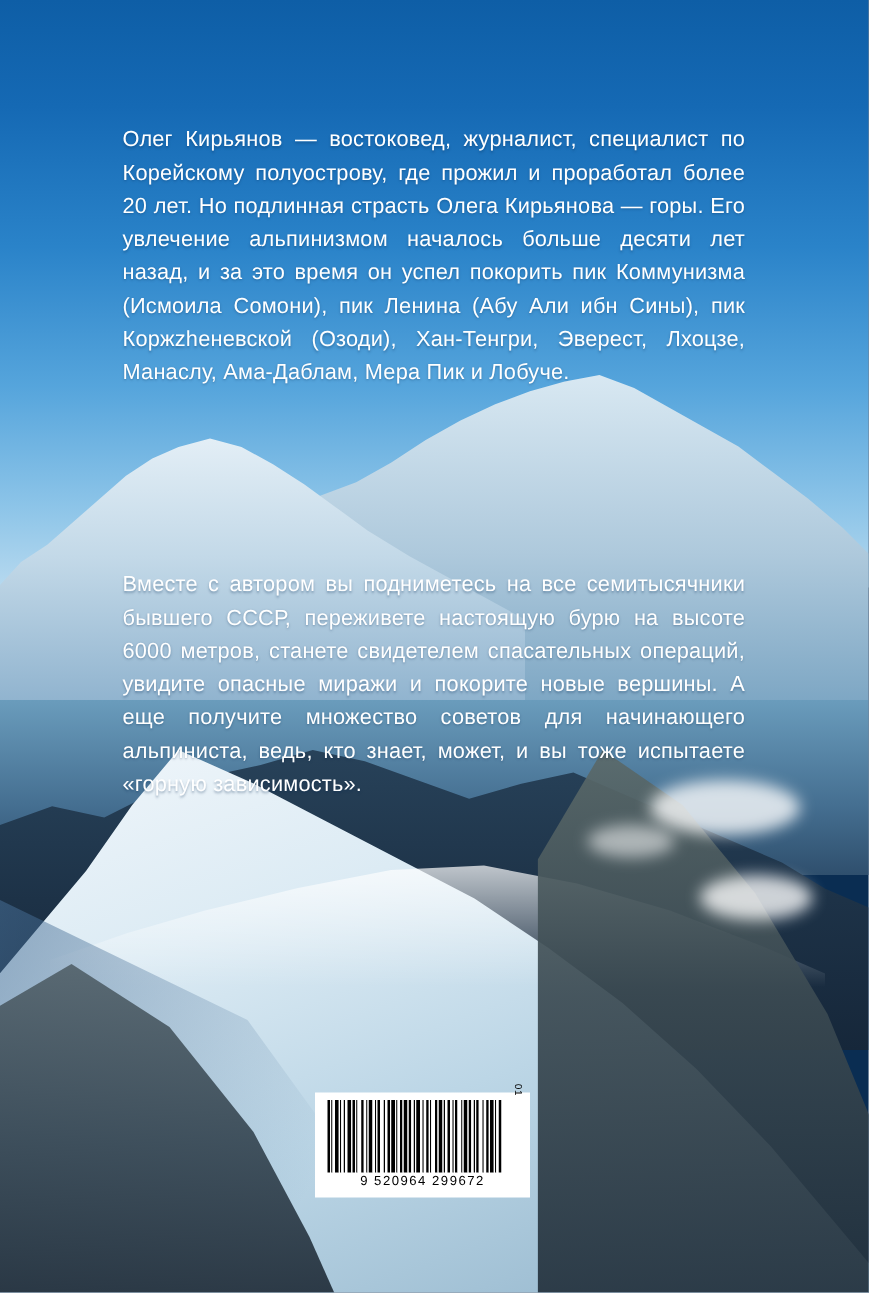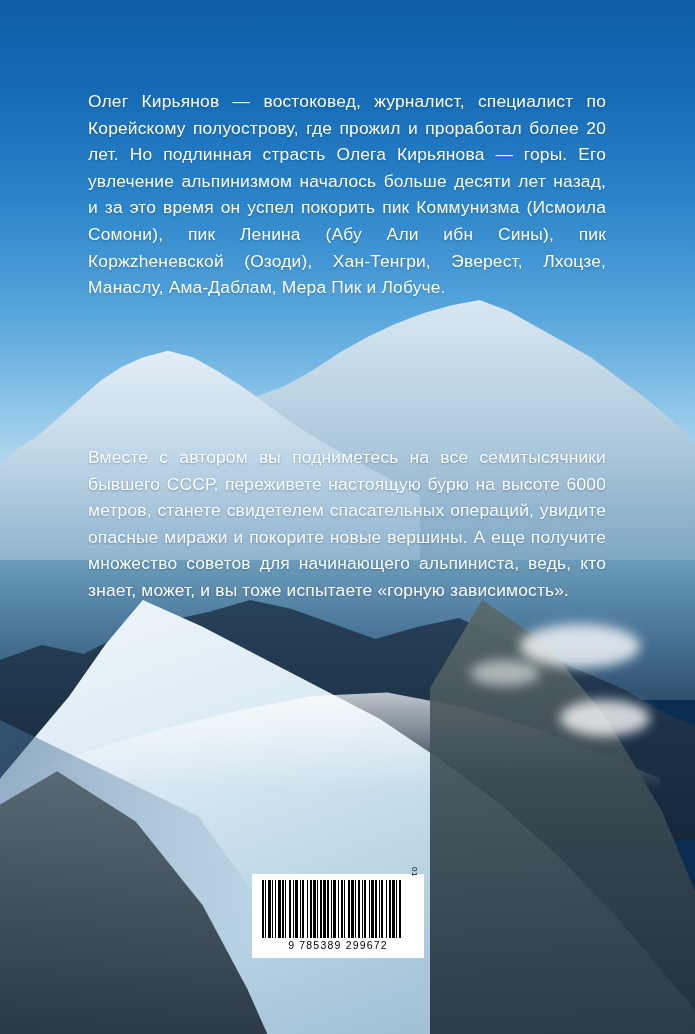--- a/index.html
+++ b/index.html
@@ -129,21 +129,21 @@
   .copy {
     position: absolute;
     color: #ffffff;
     font-size: 17.4px;
     line-height: 26.6px;
     letter-spacing: .01em;
     text-align: justify;
     text-shadow: 0 1px 2px rgba(0,40,80,.35);
     font-family: "Liberation Sans", sans-serif;
   }
-  .copy p { margin: 0; }
+  .copy p { margin: 10px; }
   .copy-1 { left: 88px; top: 88px; width: 518px; }
   .copy-2 { left: 88px; top: 444px; width: 518px; }
 
   
   .barcode-box {
     position: absolute;
     left: 252px; top: 874px;
     width: 172px; height: 84px;
     background: #ffffff;
     padding: 4px 6px 2px 6px;
@@ -286,16 +286,16 @@
       <i style="width:1px"></i>
         <i style="width:2px;background:#fff"></i>
         <i style="width:2px"></i>
         <i style="width:1px;background:#fff"></i>
       <i style="width:3px"></i>
         <i style="width:1px;background:#fff"></i>
         <i style="width:1px"></i>
         <i style="width:2px;background:#fff"></i>
       <i style="width:2px"></i>
     </div>
-    <div class="barcode-num">9 785389 299672</div>
+    <div class="barcode-num">9 520964 299672</div>
   </div>
 
 </div>
 
 </body></html>

